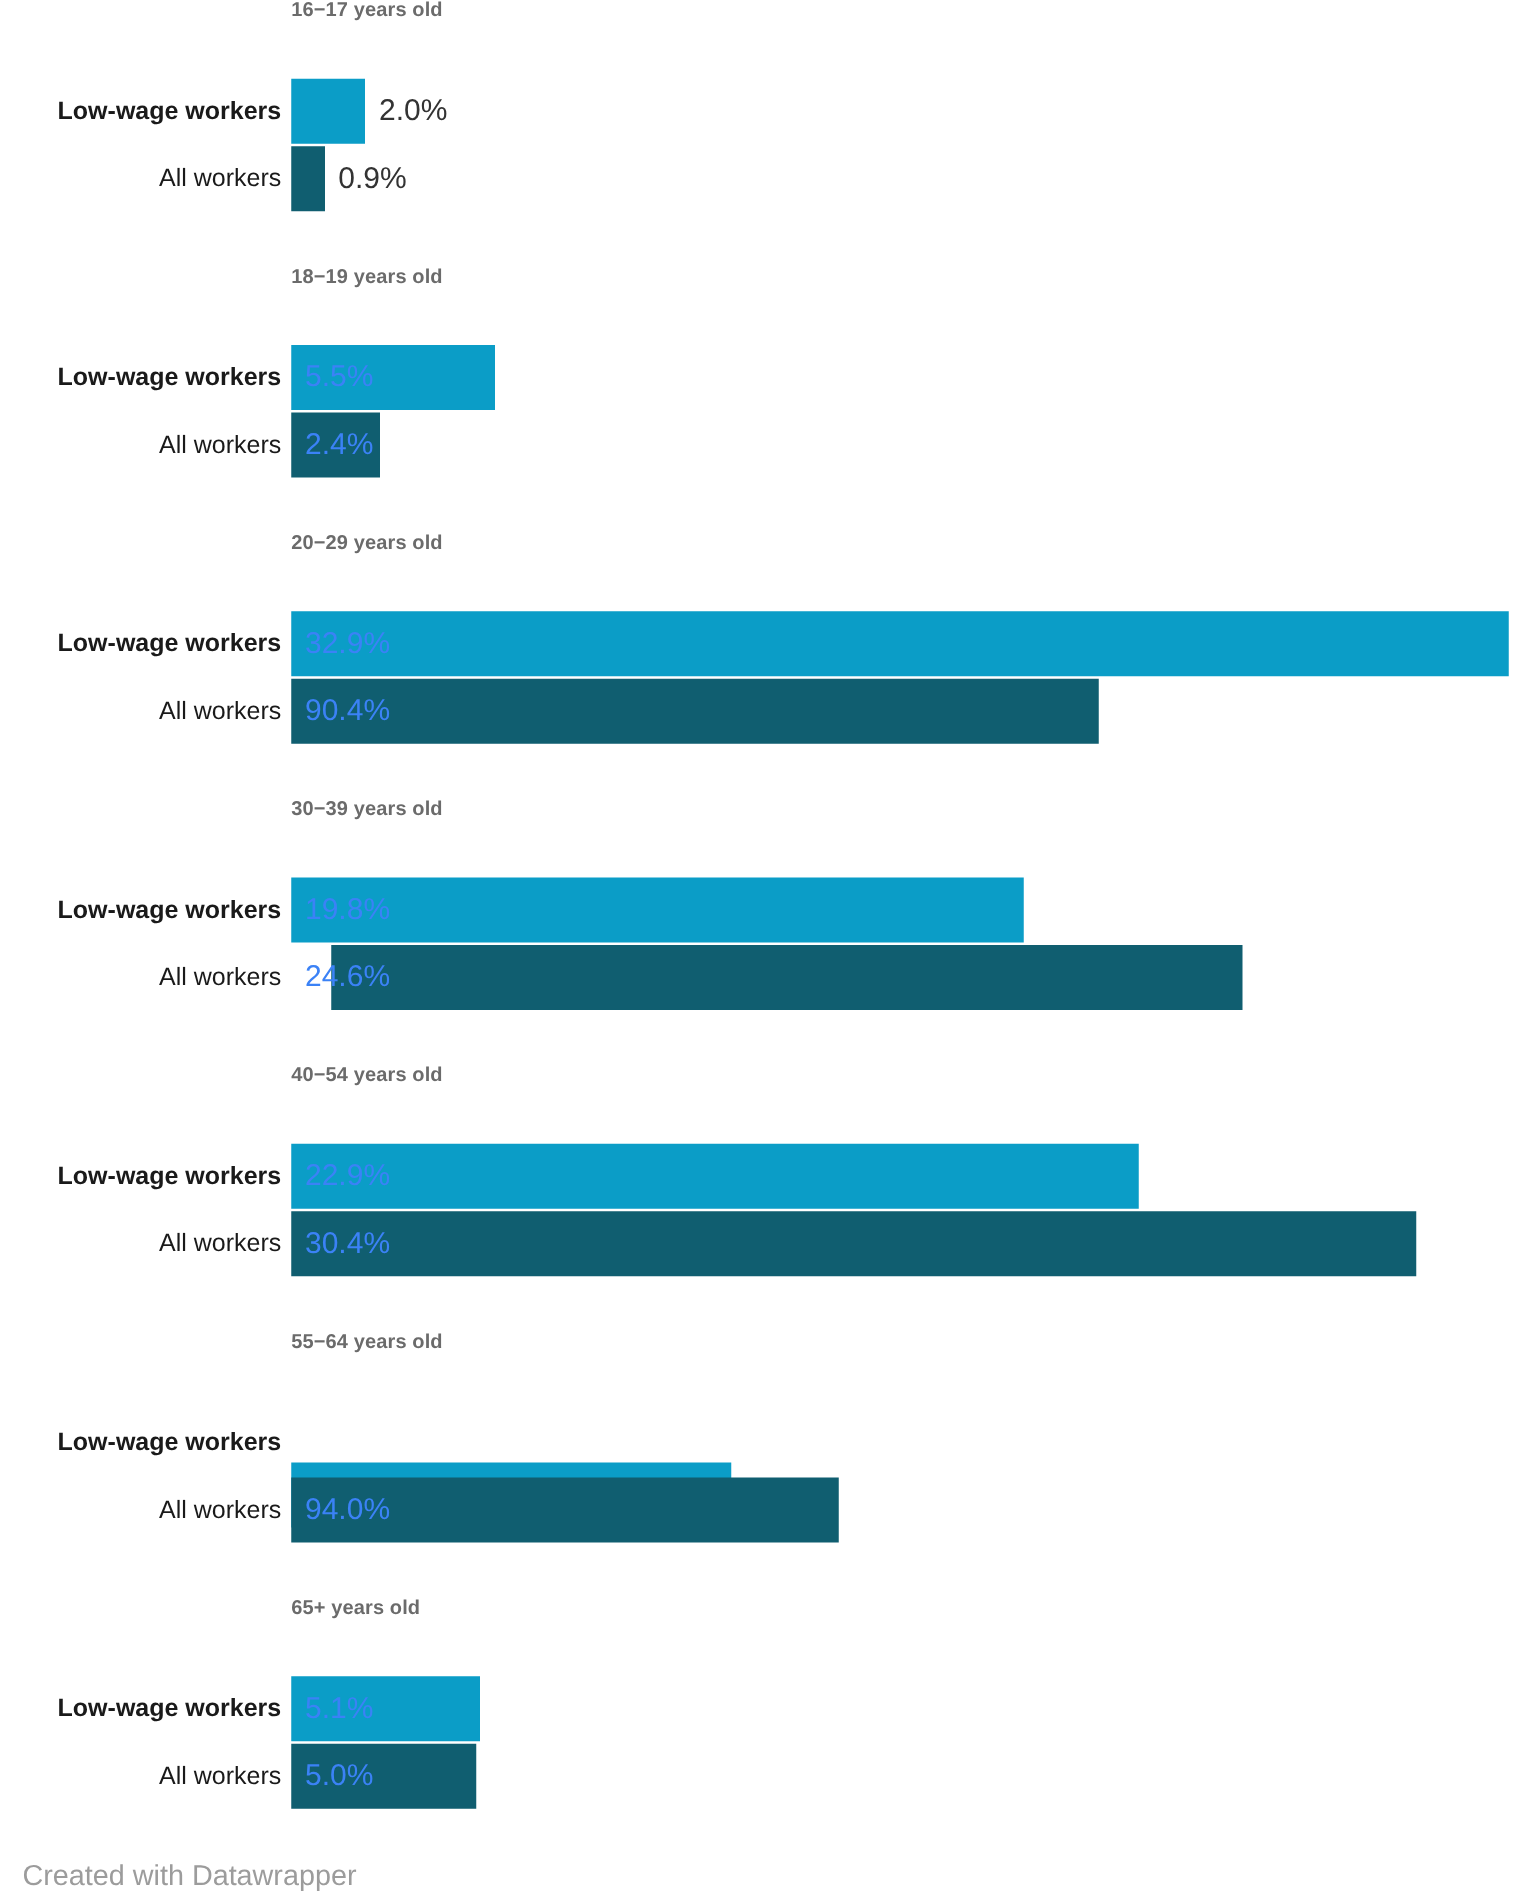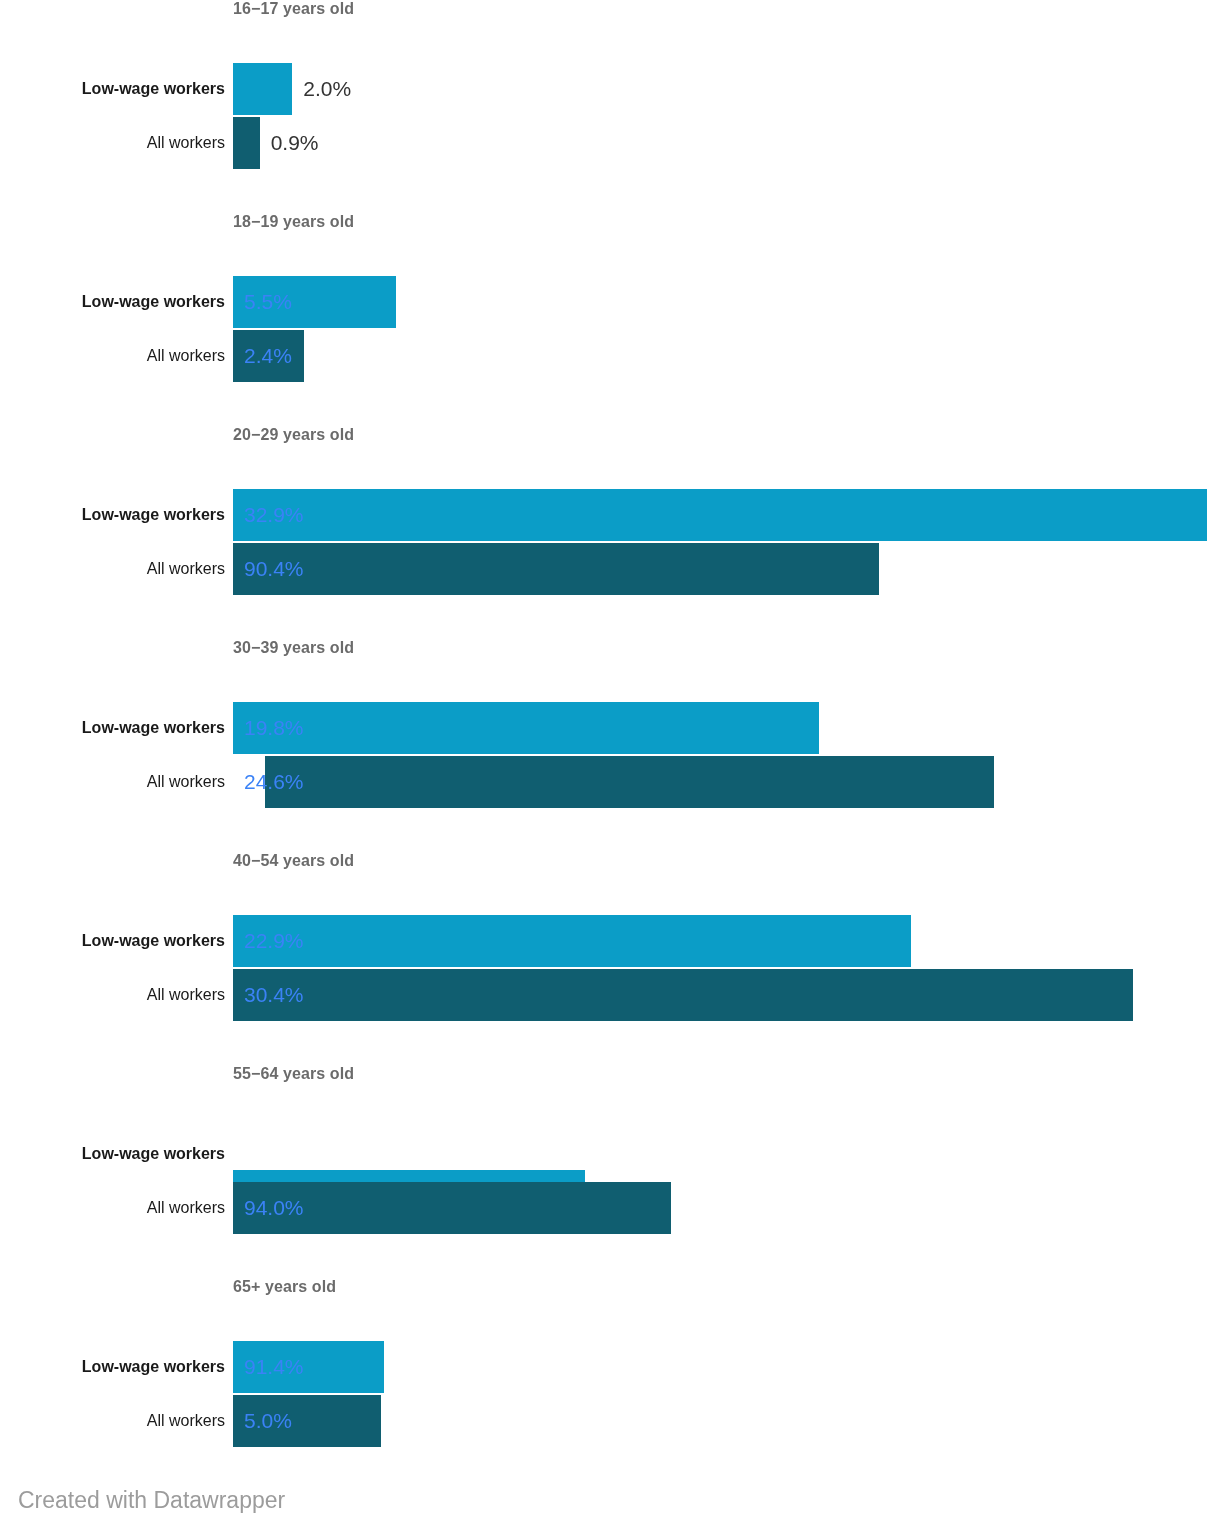--- a/index.html
+++ b/index.html
@@ -42,21 +42,21 @@
   .row.low  { top: 63px; }
   .row.all  { top: 117px; }
   .row-label {
     position: absolute;
     left: 0;
     width: 225px;
     top: 0;
     height: 52px;
     line-height: 52px;
     text-align: right;
-    font-size: 16px;
+    font-size: 20px;
     color: #1a1a1a;
     white-space: nowrap;
   }
   .row-label.bold { font-weight: bold; }
   .bar-wrap {
     position: absolute;
     left: 233px;
     top: 0;
     height: 52px;
   }
@@ -64,21 +64,21 @@
     height: 52px;
     display: block;
   }
   .bar.low { background: #0b9dc7; }
   .bar.all { background: #105e70; }
   .bar-value {
     position: absolute;
     top: 0;
     height: 52px;
     line-height: 52px;
-    font-size: 21px;
+    font-size: 24px;
     white-space: nowrap;
   }
   .bar-value.inside {
     left: 11px;
     color: #3b82f6;
   }
   .bar-value.outside {
     color: #333333;
   }
   .footer {
@@ -195,21 +195,21 @@
           <div class="bar-value inside">94.0%</div>
         </div>
       </div>
     </div>
     <div class="group">
       <div class="group-title">65+ years old</div>
       <div class="row low">
         <div class="row-label bold">Low-wage workers</div>
         <div class="bar-wrap" style="width: 151.062px;">
           <div class="bar low" style="width: 151.062px;"></div>
-          <div class="bar-value inside">91.4%</div>
+          <div class="bar-value inside">5.1%</div>
         </div>
       </div>
       <div class="row all">
         <div class="row-label">All workers</div>
         <div class="bar-wrap" style="width: 148.1px;">
           <div class="bar all" style="width: 148.1px;"></div>
           <div class="bar-value inside">5.0%</div>
         </div>
       </div>
     </div>

